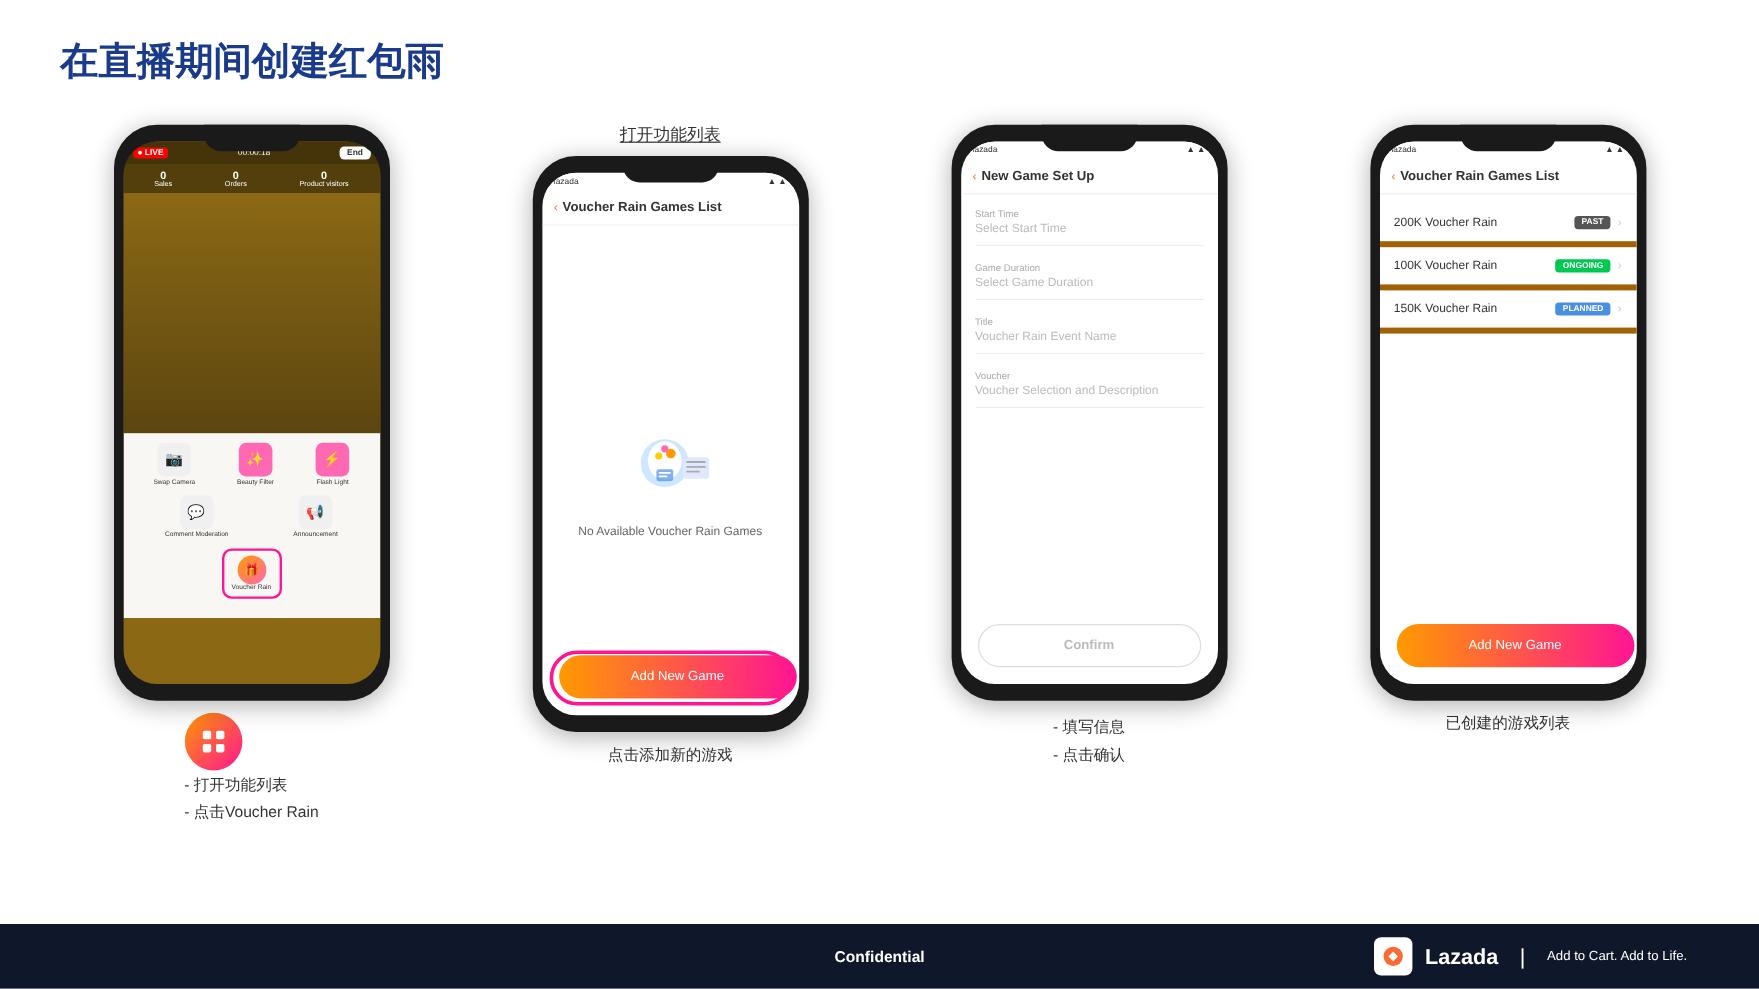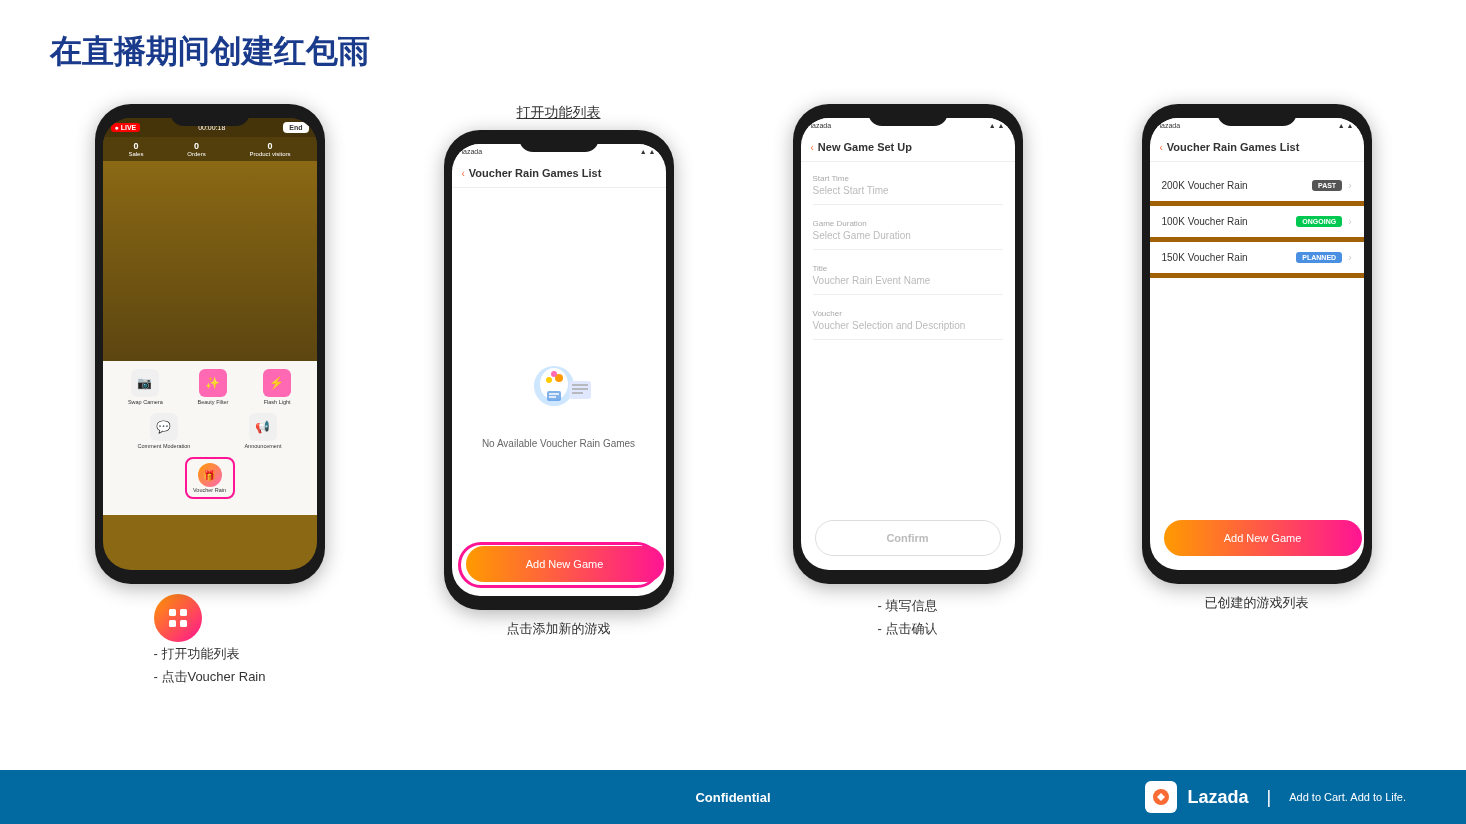--- a/index.html
+++ b/index.html
@@ -392,21 +392,21 @@
       margin-top: 10px;
     }
 
     
     .footer {
       position: absolute;
       bottom: 0;
       left: 0;
       right: 0;
       height: 54px;
-      background: #0369a1;
+      background: #0f172a;
       display: flex;
       align-items: center;
       justify-content: space-between;
       padding: 0 60px;
     }
 
     .footer-confidential {
       color: #fff;
       font-size: 13px;
       font-weight: 600;

